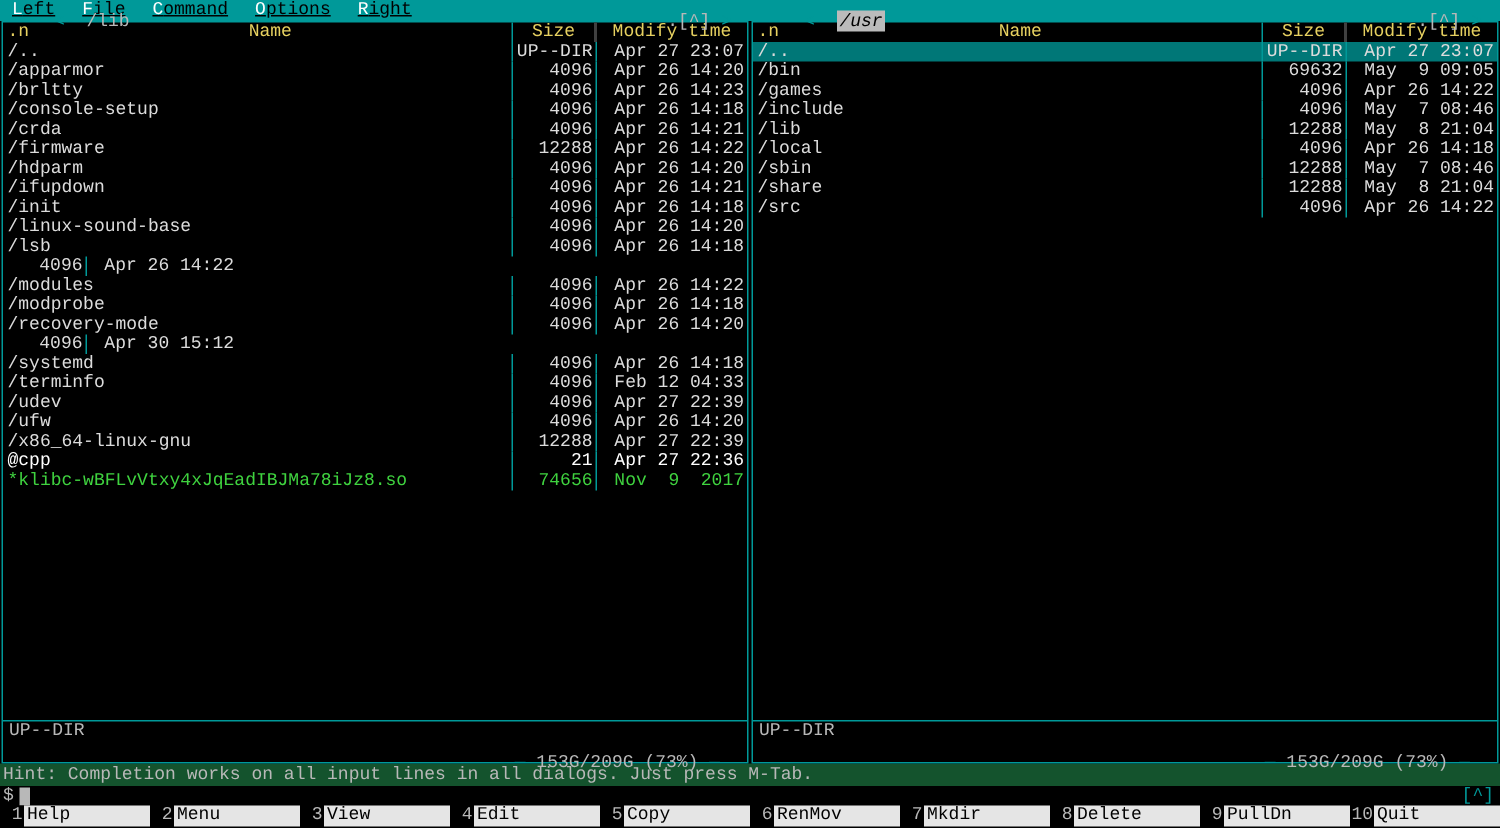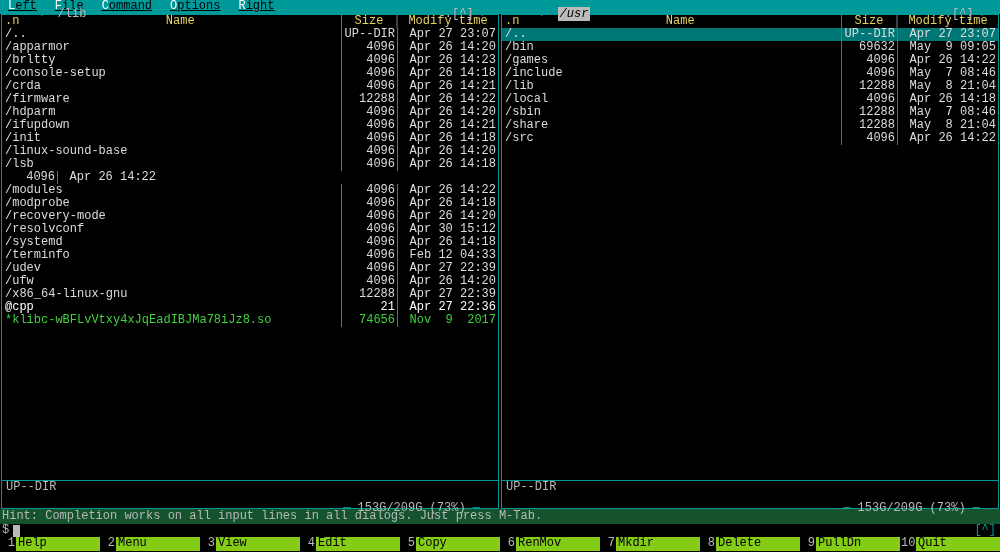--- a/index.html
+++ b/index.html
@@ -80,21 +80,21 @@
   .prompt-line {
     background: #000; color: #b8b8b8; padding: 0 2px; display: flex; align-items: center;
   }
   .cursor { background: #b8b8b8; width: 7px; height: 12px; display: inline-block; margin-left: 4px;}
   .prompt-caret { position:absolute; right:4px; color:#009999; }
   .fkeys {
     display: flex; height: 14px;
   }
   .fkey { flex: 1; display: flex; }
   .fkey .num { background: #000; color: #b8b8b8; padding: 0 1px; width: 16px; text-align: right;}
-  .fkey .lbl { background: #84cc16; color: #000; flex: 1; padding-left: 2px; }
+  .fkey .lbl { background: #e5e5e5; color: #000; flex: 1; padding-left: 2px; }
 </style>
 </head>
 <body>
 
 <div class="menubar" id="menubar">
     <span>Left</span>
     <span>File</span>
     <span>Command</span>
     <span>Options</span>
     <span>Right</span>
@@ -118,21 +118,21 @@
         <div class="row dir"><div class="c-name">/firmware</div><div class="c-size">12288</div><div class="c-mtime">Apr 26 14:22</div></div>
         <div class="row dir"><div class="c-name">/hdparm</div><div class="c-size">4096</div><div class="c-mtime">Apr 26 14:20</div></div>
         <div class="row dir"><div class="c-name">/ifupdown</div><div class="c-size">4096</div><div class="c-mtime">Apr 26 14:21</div></div>
         <div class="row dir"><div class="c-name">/init</div><div class="c-size">4096</div><div class="c-mtime">Apr 26 14:18</div></div>
         <div class="row dir"><div class="c-name">/linux-sound-base</div><div class="c-size">4096</div><div class="c-mtime">Apr 26 14:20</div></div>
         <div class="row dir"><div class="c-name">/lsb</div><div class="c-size">4096</div><div class="c-mtime">Apr 26 14:18</div></div>
         <div class="row dir"><div class="c-size">4096</div><div class="c-mtime">Apr 26 14:22</div></div>
         <div class="row dir"><div class="c-name">/modules</div><div class="c-size">4096</div><div class="c-mtime">Apr 26 14:22</div></div>
         <div class="row dir"><div class="c-name">/modprobe</div><div class="c-size">4096</div><div class="c-mtime">Apr 26 14:18</div></div>
         <div class="row dir"><div class="c-name">/recovery-mode</div><div class="c-size">4096</div><div class="c-mtime">Apr 26 14:20</div></div>
-        <div class="row dir"><div class="c-name">/resolvconf</div><div class="c-size">4096</div><div class="c-mtime">Apr 30 15:12</div></div>
+        <div class="row dir"><div class="c-size">4096</div><div class="c-mtime">Apr 30 15:12</div></div>
         <div class="row dir"><div class="c-name">/systemd</div><div class="c-size">4096</div><div class="c-mtime">Apr 26 14:18</div></div>
         <div class="row dir"><div class="c-name">/terminfo</div><div class="c-size">4096</div><div class="c-mtime">Feb 12 04:33</div></div>
         <div class="row dir"><div class="c-name">/udev</div><div class="c-size">4096</div><div class="c-mtime">Apr 27 22:39</div></div>
         <div class="row dir"><div class="c-name">/ufw</div><div class="c-size">4096</div><div class="c-mtime">Apr 26 14:20</div></div>
         <div class="row dir"><div class="c-name">/x86_64-linux-gnu</div><div class="c-size">12288</div><div class="c-mtime">Apr 27 22:39</div></div>
         <div class="row link"><div class="c-name">@cpp</div><div class="c-size">21</div><div class="c-mtime">Apr 27 22:36</div></div>
         <div class="row special"><div class="c-name">*klibc-wBFLvVtxy4xJqEadIBJMa78iJz8.so</div><div class="c-size">74656</div><div class="c-mtime">Nov  9  2017</div></div>
       </div>
       <div class="status-bar">UP--DIR</div>
       <div class="disk-usage"><span class="sym">—</span> 153G/209G (73%) <span class="sym">—</span></div>

